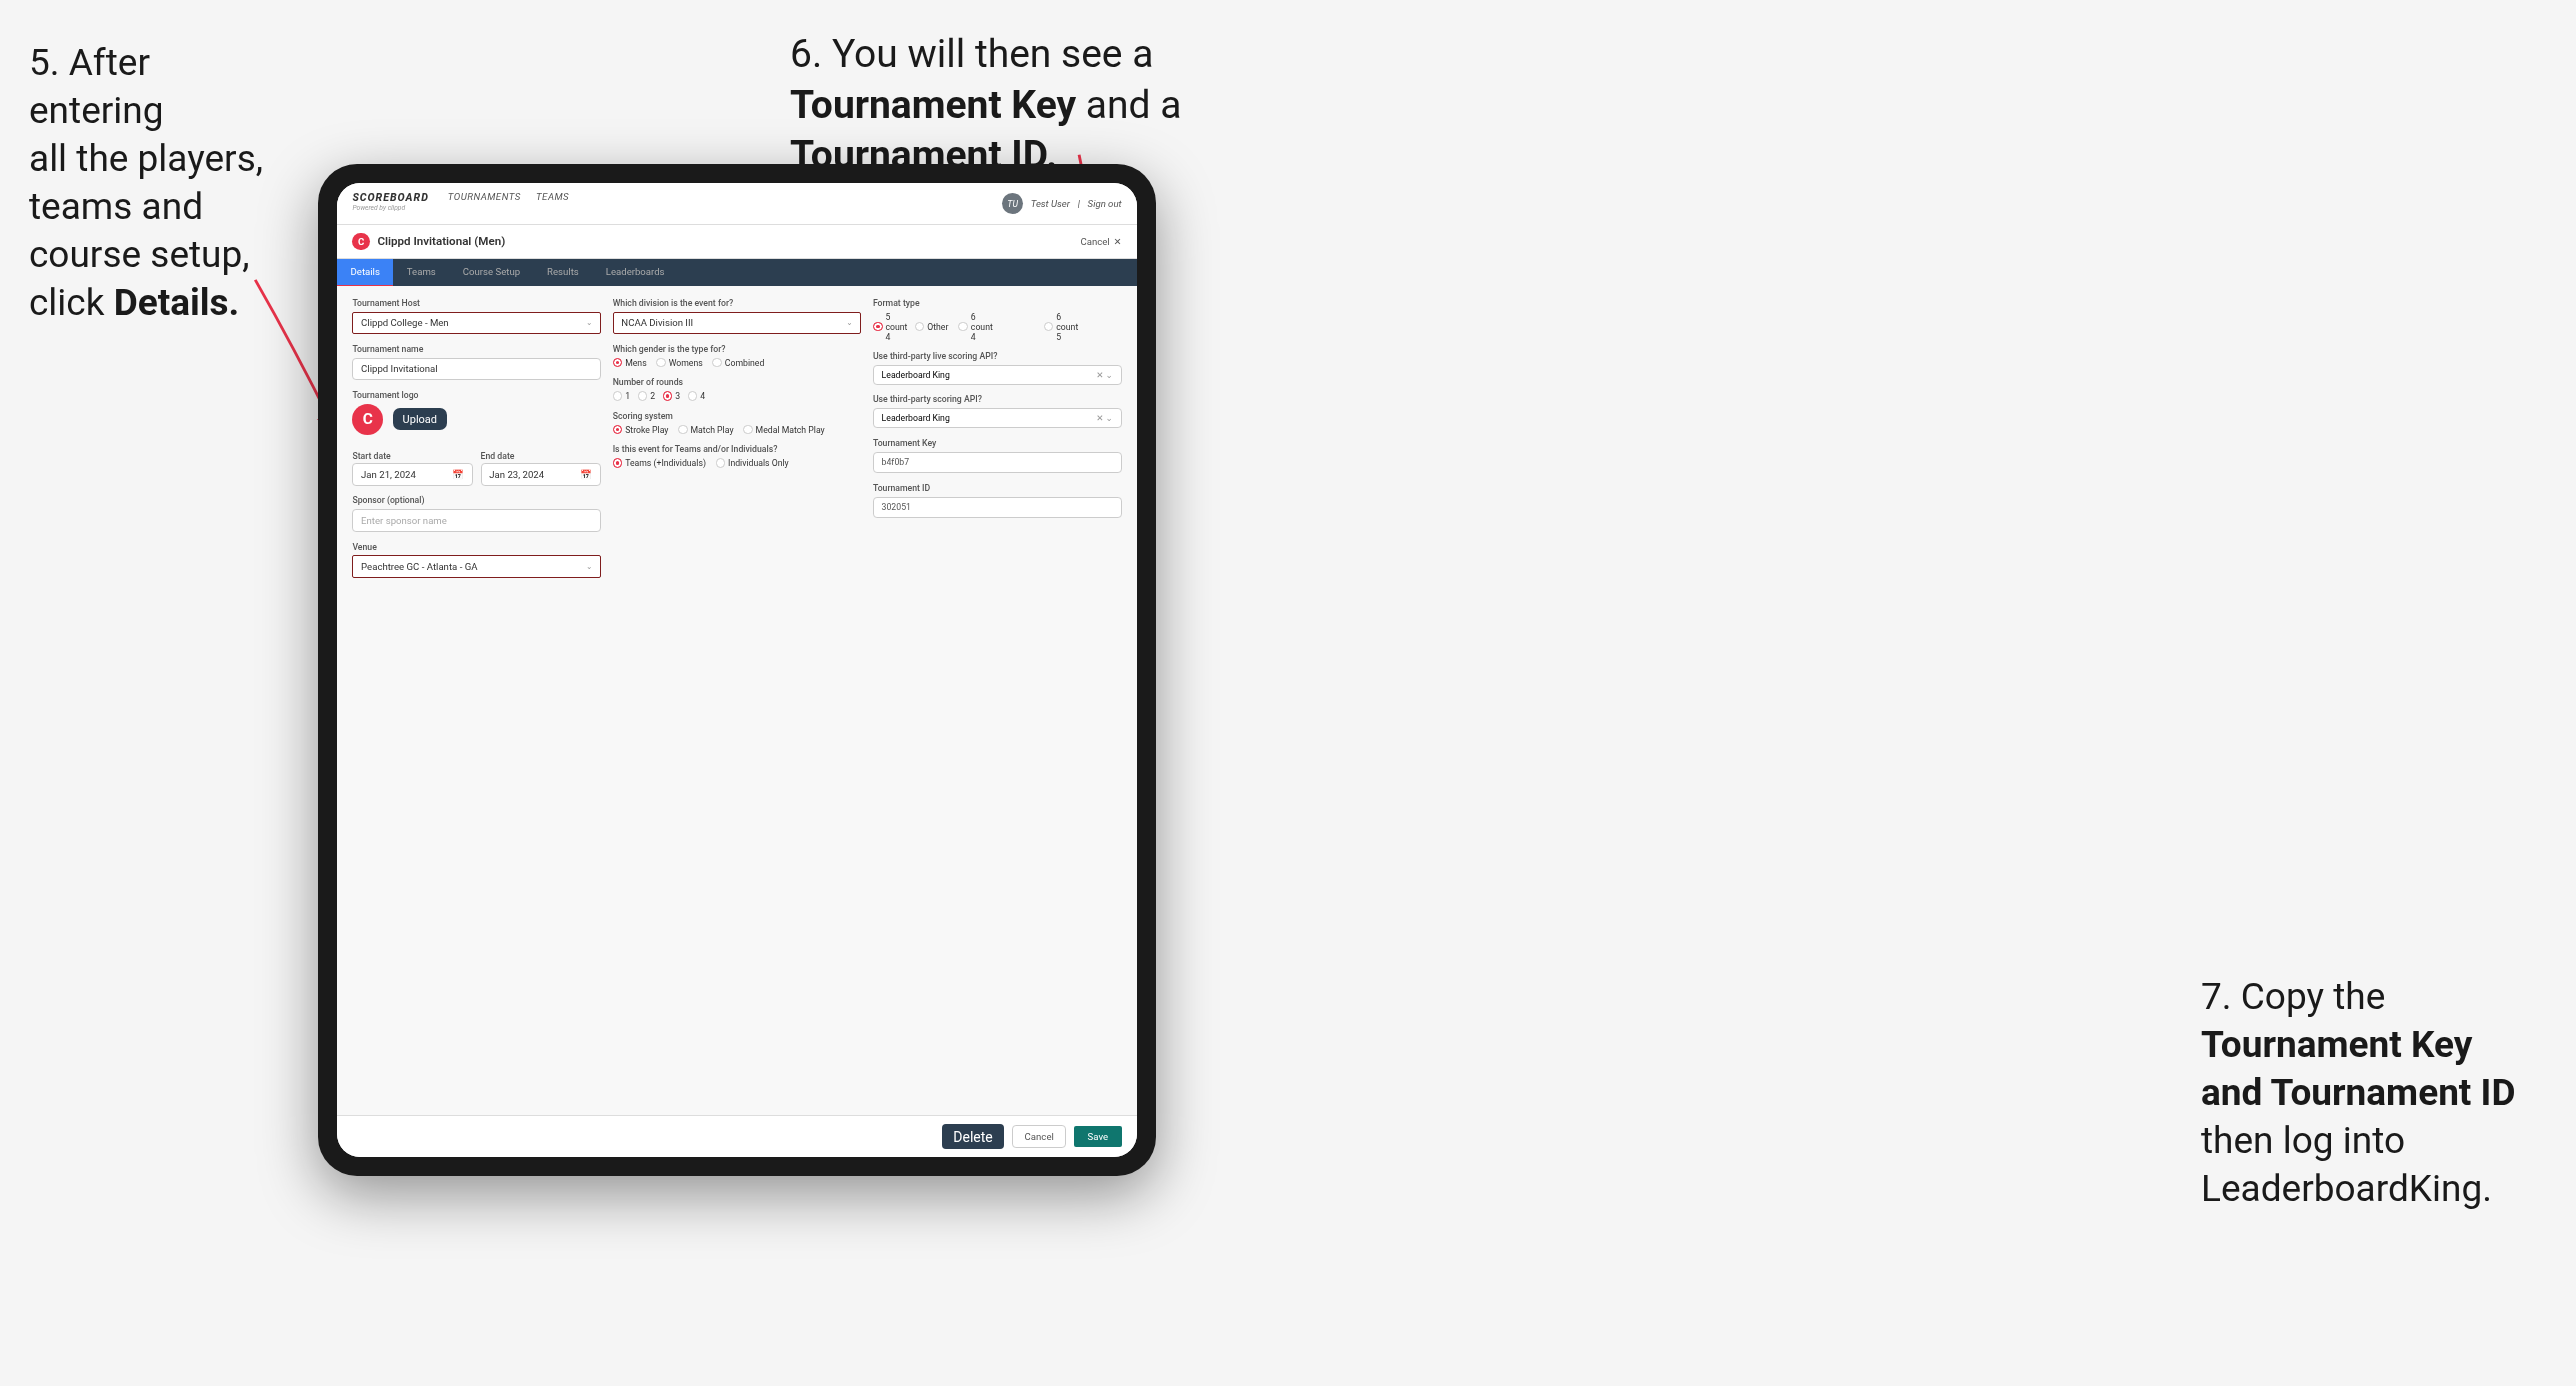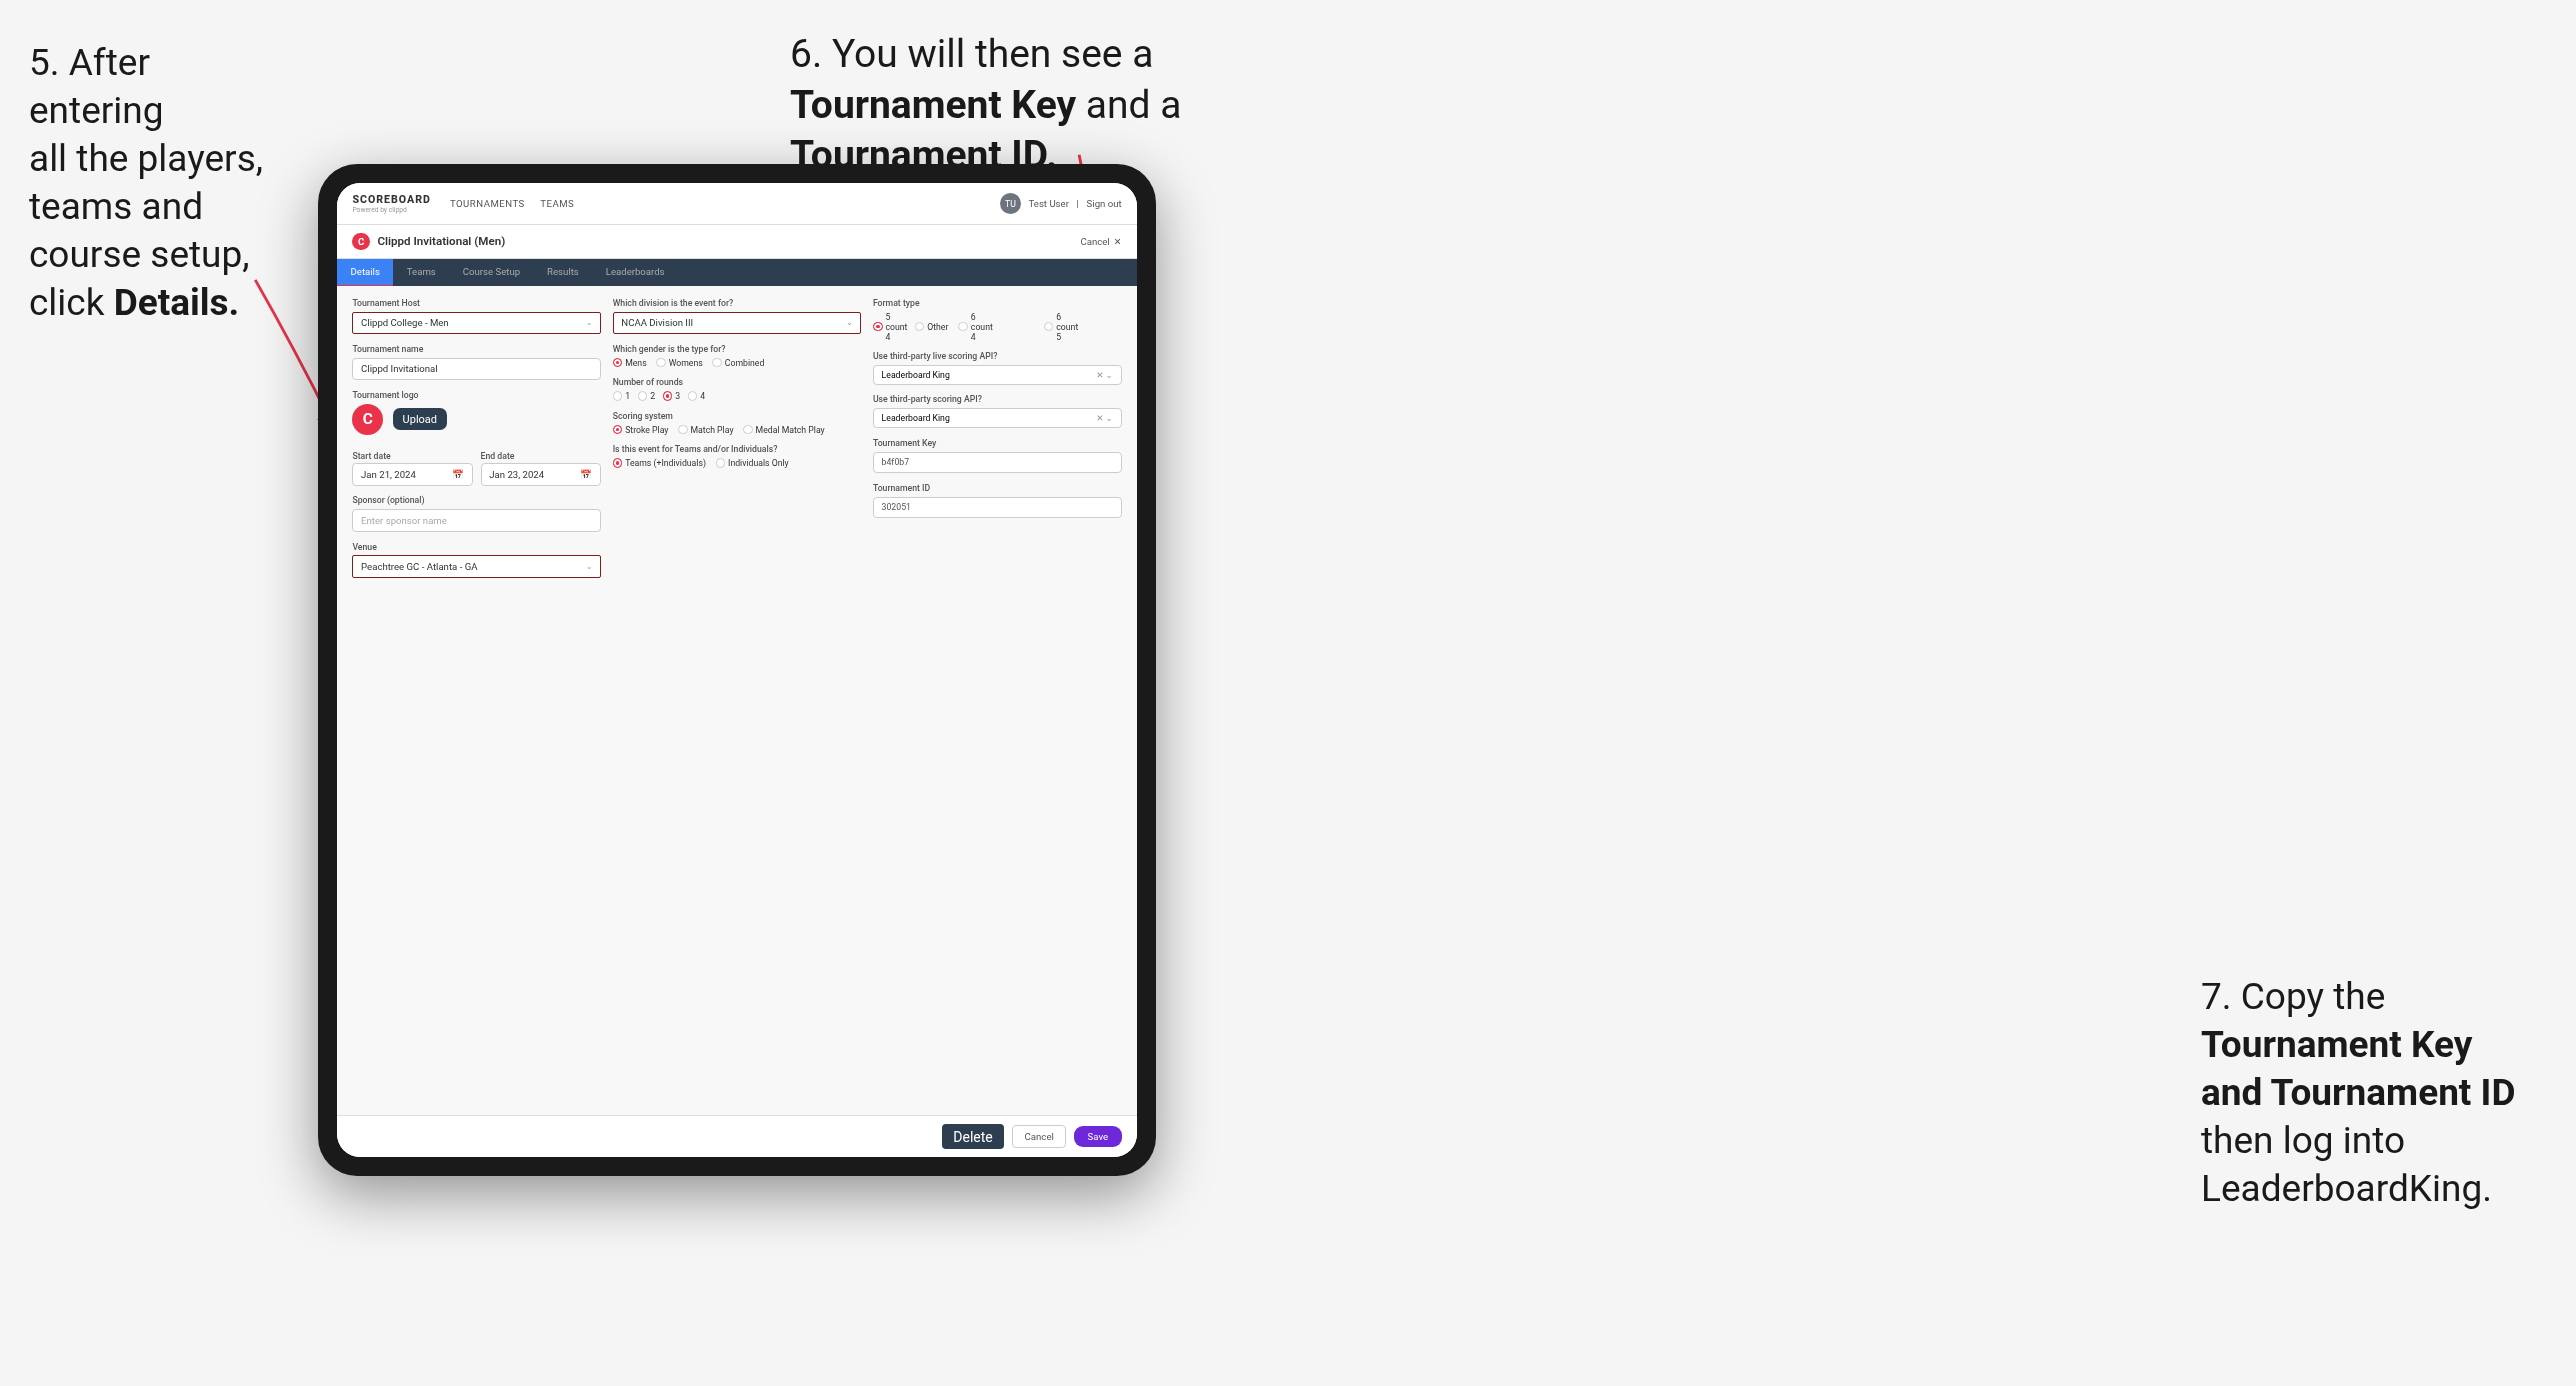--- a/index.html
+++ b/index.html
@@ -63,23 +63,23 @@
       display: flex;
       flex-direction: column;
     }
 
     
     .app-header {
       background: white;
       border-bottom: 1px solid #ddd;
       padding: 7.7px 15.4px;
       display: flex;
-      align-items: center;
       gap: 19px;
       min-height: 42px;
+      font-style: italic;
     }
 
     .logo-area {
       display: flex;
       flex-direction: column;
     }
 
     .logo-text {
       font-size: 10.6px;
       font-weight: 800;
@@ -381,24 +381,24 @@
       background: white;
       color: #555;
       padding: 4.8px 11.6px;
       border-radius: 3.9px;
       font-size: 9.6px;
       cursor: pointer;
       border: 1px solid #ccc;
     }
 
     .btn-save {
-      background: #6d28d9;
+      background: #0f766e;
       color: white;
       padding: 4.8px 13.5px;
-      border-radius: 9px;
+      border-radius: 2px;
       font-size: 9.6px;
       cursor: pointer;
     }
 
     .rounds-row {
       display: flex;
       gap: 7.7px;
       align-items: center;
     }
 

